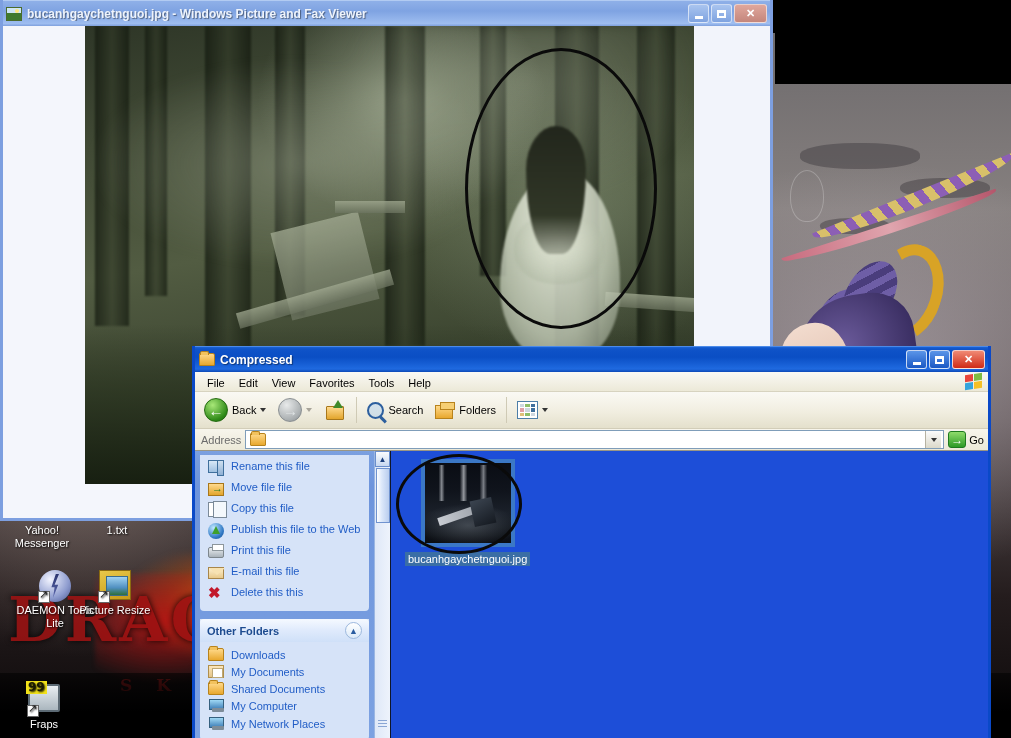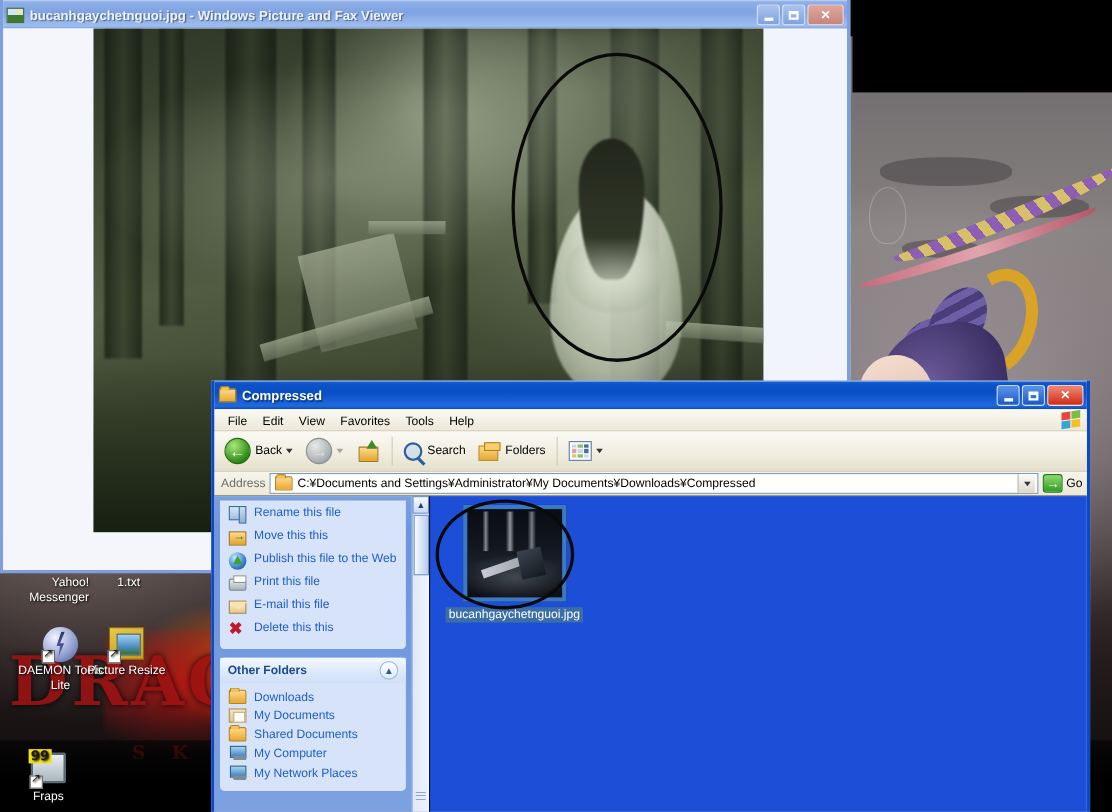--- a/index.html
+++ b/index.html
@@ -506,21 +506,21 @@
       <div class="ribbon rib-pink"></div>
       <div class="ribbon rib-purple"></div>
       <div class="char-gold-hook"></div>
       <div class="char-curl" style="left:40px;top:205px;width:58px;height:80px;transform:rotate(20deg);"></div>
       <div class="char-curl" style="left:72px;top:175px;width:46px;height:72px;transform:rotate(32deg);"></div>
       <div class="char-hair"></div>
       <div class="char-head"></div>
     </div>
     <div class="desk-blackbar-top"></div>
 
-    <div class="dicon" style="left:3px;top:524px;text-align:right;">
+    <div class="dicon" style="left:3px;top:524px;">
 
       <div>Yahoo!</div>
       <div>Messenger</div>
     </div>
     <div class="dicon" style="left:78px;top:524px;">
       <div>1.txt</div>
     </div>
 
     <div class="dicon" style="left:16px;top:570px;">
       <div class="gfx">
@@ -654,21 +654,20 @@
             <i style="background:#cfd8e0"></i>
         </span>
         <i class="caret-sm"></i>
       </span>
     </div>
 
     <div class="addrbar">
       <span class="addr-label">Address</span>
       <span class="addr-input">
         <span class="folder-icon-sm" style="margin-left:2px"></span>
-        <span>C:¥Documents and Settings¥Administrator¥My Documents¥Downloads¥Compressed</span>
         <span class="addr-drop">
           <i class="caret-sm"></i>
         </span>
       </span>
       <span class="go-btn">
         <span class="go-arrow">→</span>
         <span>Go</span>
       </span>
     </div>
 
@@ -682,21 +681,27 @@
               <div class="task-item">
                 <span class="ti-ic">
                     <i class="ic-rename" style="position:absolute"></i>
                   </span>
                 <span>Rename this file</span>
               </div>
               <div class="task-item">
                 <span class="ti-ic">
                     <i class="ic-move" style="position:absolute;top:2px"></i>
                   </span>
-                <span>Move this this</span>
+                <span>Move file file</span>
+              </div>
+              <div class="task-item">
+                <span class="ti-ic">
+                    <i class="ic-copy" style="position:absolute"></i>
+                  </span>
+                <span>Copy this file</span>
               </div>
               <div class="task-item">
                 <span class="ti-ic">
                     <i class="ic-publish" style="position:absolute"></i>
                   </span>
                 <span>Publish this file to the Web</span>
               </div>
               <div class="task-item">
                 <span class="ti-ic">
                     <i class="ic-print" style="position:absolute"></i>

